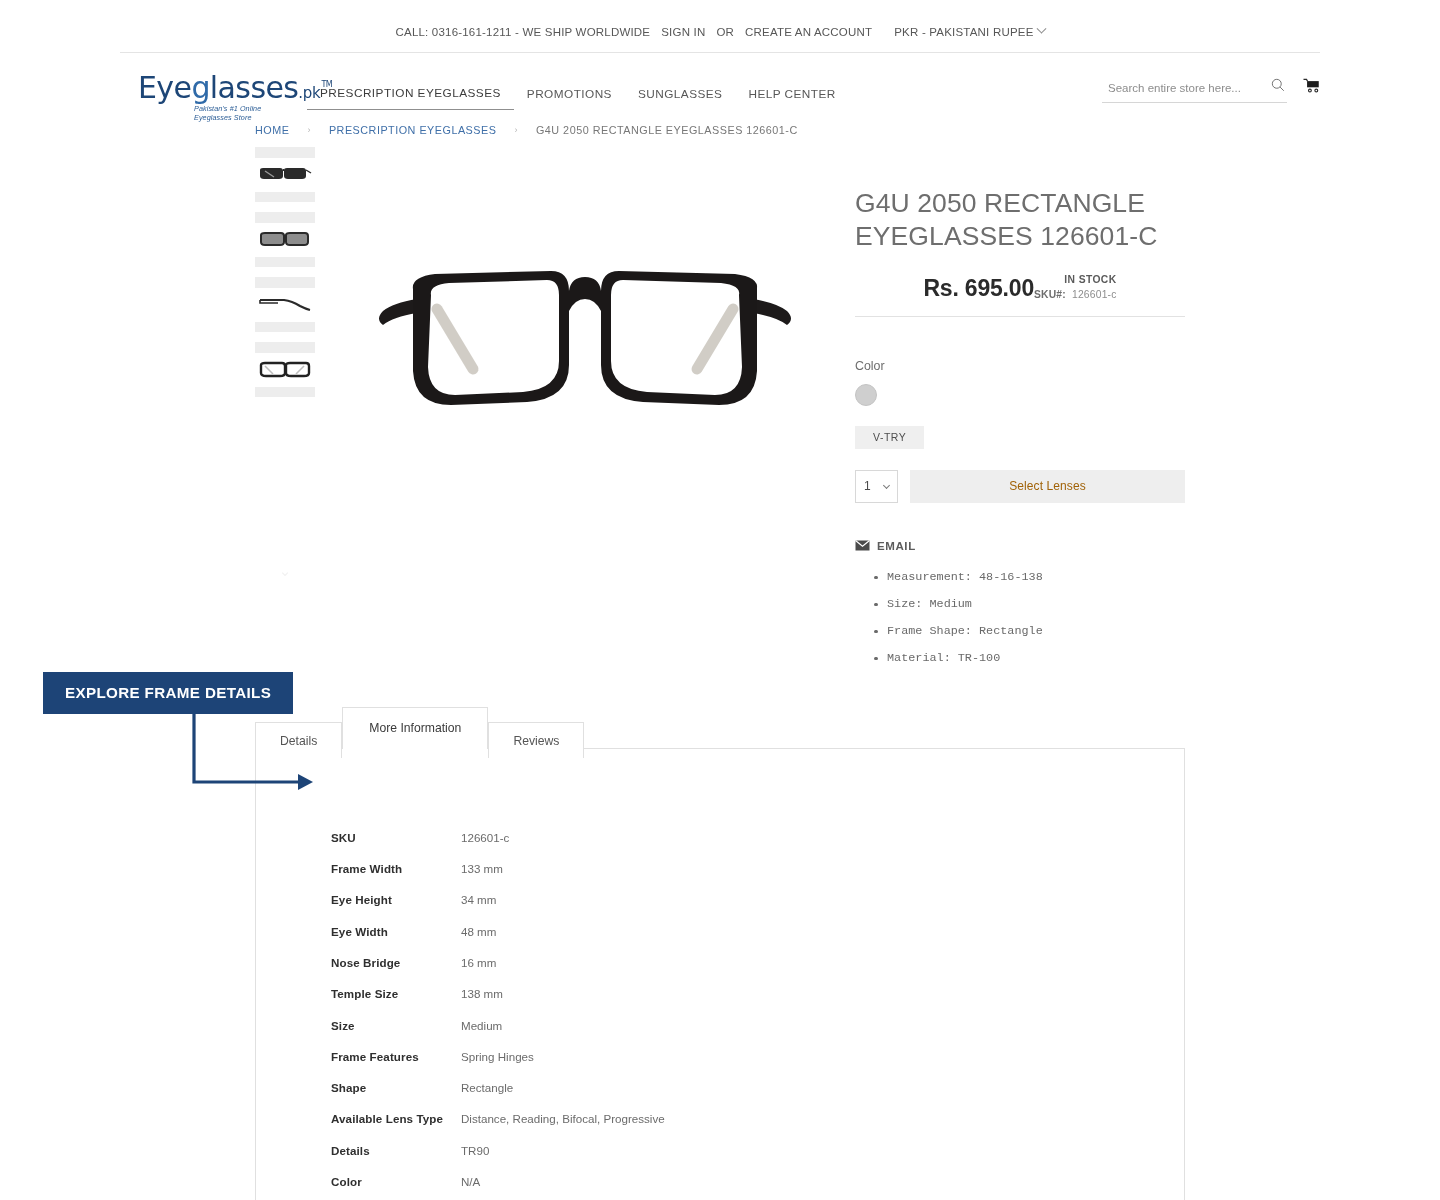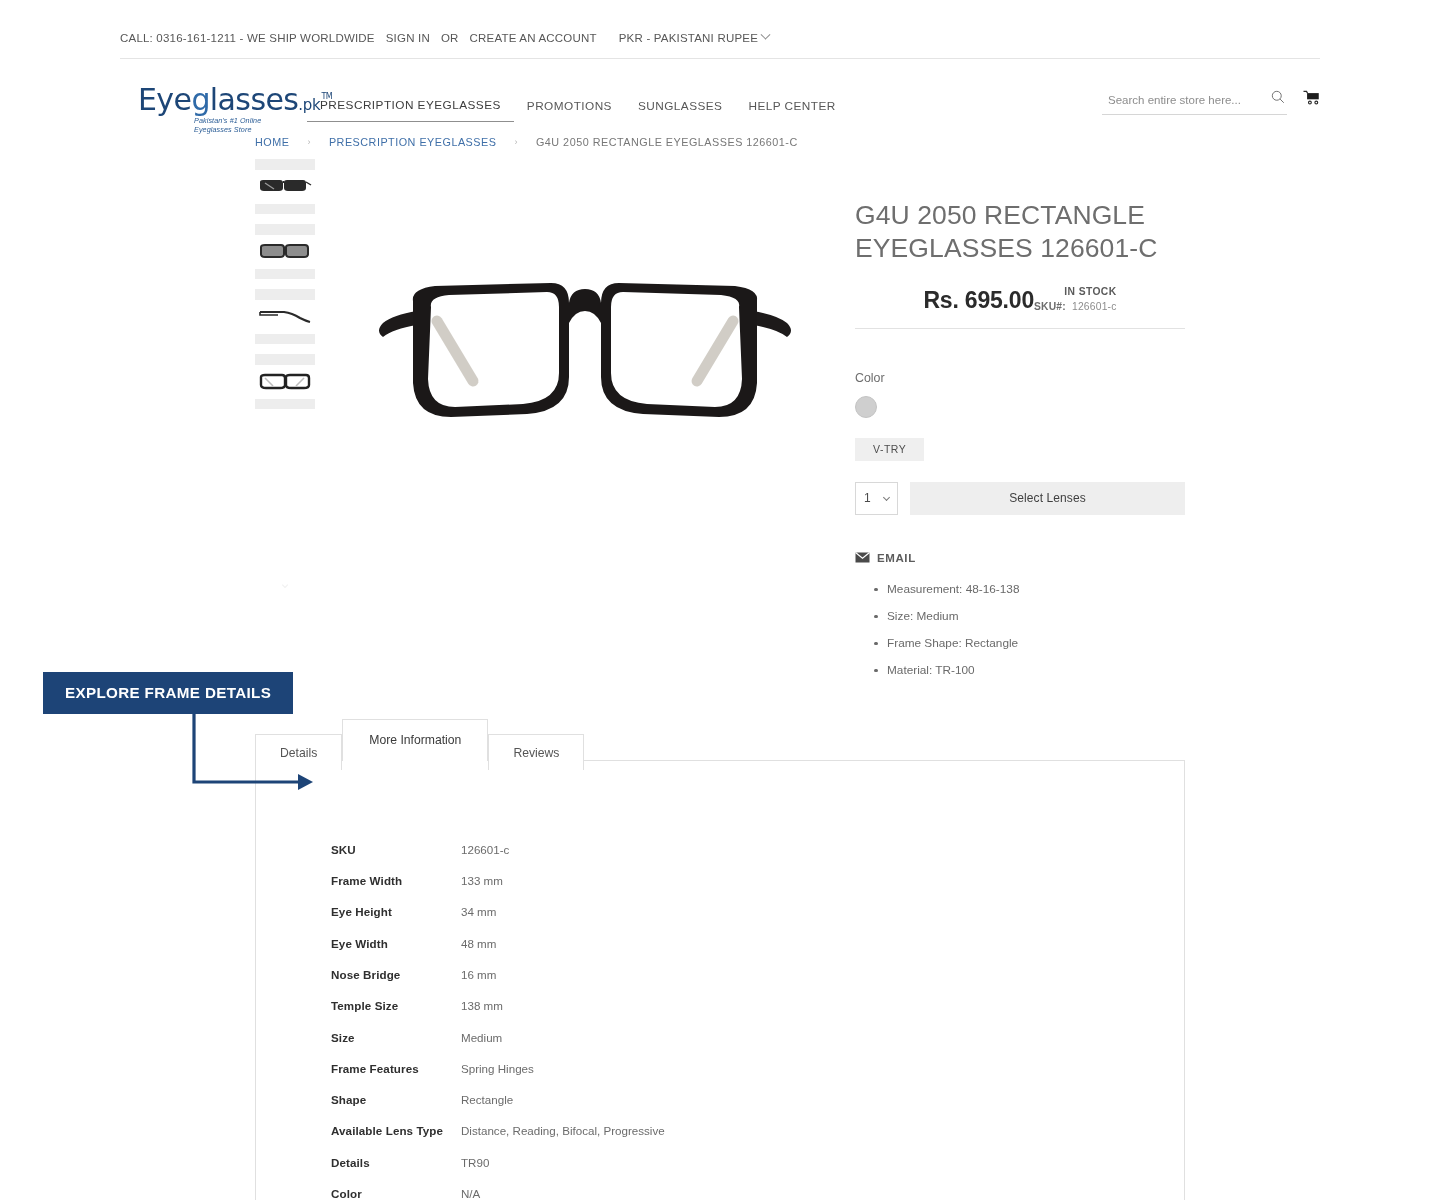--- a/index.html
+++ b/index.html
@@ -12,23 +12,23 @@
     color: #333333;
     overflow: hidden;
     position: relative;
   }
 
   
   .topbar {
     height: 41px;
     display: flex;
     align-items: center;
-    justify-content: flex-start;
+    justify-content: center;
     border-bottom: 1px solid #e4e4e4;
-    margin: 18px 120px;
+    margin: 12px 120px;
     font-size: 11.5px;
     color: #575757;
     letter-spacing: .2px;
   }
   .topbar .seg { white-space: nowrap; }
   .topbar .gap { display: inline-block; width: 11px; }
   .topbar a { color: #575757; text-decoration: none; }
   .caret-d {
     display: inline-block;
     width: 7px; height: 7px;
@@ -300,21 +300,21 @@
     width: 5px; height: 5px;
     border-right: 1px solid #7a7a7a;
     border-bottom: 1px solid #7a7a7a;
     transform: rotate(45deg);
     pointer-events: none;
   }
   .select-lenses {
     flex: 1;
     background: #eeeeee;
     border: 0;
-    color: #404040;
+    color: #a16207;
     font-size: 12px;
     letter-spacing: .1px;
     cursor: pointer;
     font-family: "Liberation Sans", sans-serif;
     height: 33px;
   }
 
   .email-row {
     display: flex;
     align-items: center;
@@ -326,20 +326,21 @@
     font-size: 11.5px;
     font-weight: bold;
     letter-spacing: .6px;
     color: #5c5c5c;
   }
 
   .feat-list {
     margin: 18px 0 0 0;
     padding-left: 32px;
     list-style: none;
+    font-family: Liberation Mono, monospace;
   }
   .feat-list li {
     font-size: 11.8px;
     color: #6a6a6a;
     margin-bottom: 13px;
     position: relative;
   }
   .feat-list li:before {
     content: "";
     position: absolute;

